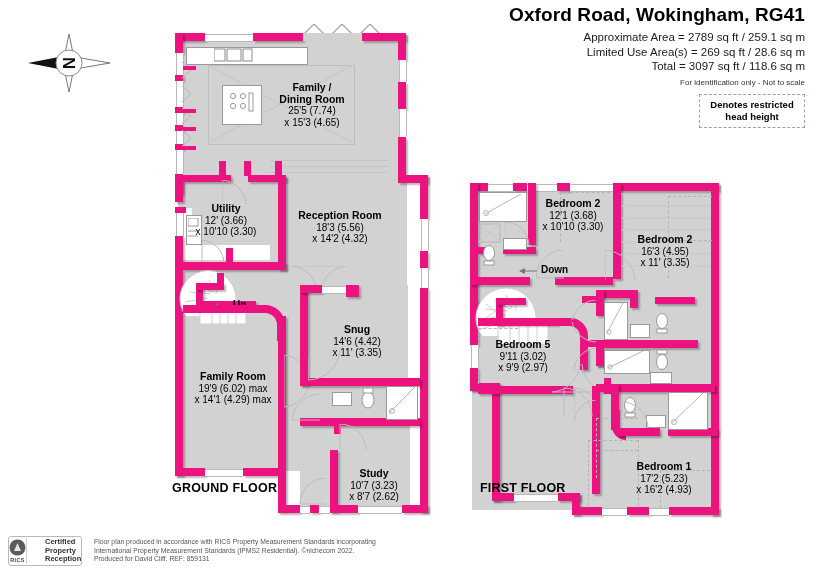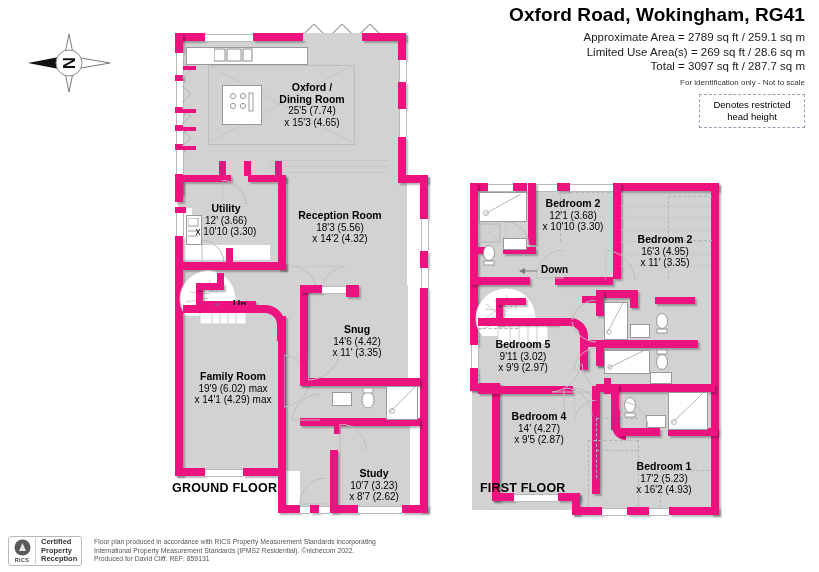--- a/index.html
+++ b/index.html
@@ -17,21 +17,21 @@
   .title{font-size:19px;font-weight:bold;letter-spacing:.1px;line-height:26px;color:#000;}
   .areas{margin-top:2px;font-size:11.5px;line-height:14.5px;color:#1a1a1a;}
   .areas div{white-space:nowrap;}
   .notscale{margin-top:4px;font-size:8px;color:#333;}
   .legendbox{
      position:absolute;right:14px;top:94px;width:106px;height:34px;
      border:1px dashed #9aa0b4;box-sizing:border-box;
      display:flex;align-items:center;justify-content:center;text-align:center;
      background:#fff;
   }
-  .legendbox span{font-size:9.5px;font-weight:normal;line-height:12px;color:#000;}
+  .legendbox span{font-size:9.5px;font-weight:bold;line-height:12px;color:#000;}
 
   
   .compass{position:absolute;left:26px;top:32px;width:86px;height:62px;}
 
   
   .floorlabel{position:absolute;font-size:12.5px;font-weight:bold;letter-spacing:.2px;color:#000;}
 
   
   .plan{position:absolute;}
   .floorfill{position:absolute;background:#d2d2d2;}
@@ -51,34 +51,34 @@
   .dashlinev{position:absolute;border-left:1px dashed #b4b4b4;}
   .fixture{position:absolute;background:#fff;border:1px solid #999;}
   .fixture-g{position:absolute;border:1px solid #a8a8a8;}
   .xbox{position:absolute;}
 
   
   .footer{position:absolute;left:8px;bottom:6px;display:flex;align-items:center;}
   .rics{width:72px;height:28px;border:1px solid #b9b9b9;border-radius:3px;display:flex;align-items:center;background:#fff;}
   .ricsmark{width:26px;height:26px;display:flex;flex-direction:column;align-items:center;justify-content:center;}
   .ricsword{font-size:5.5px;font-weight:bold;color:#444;letter-spacing:.3px;margin-top:1px;}
-  .certtxt{font-size:7.5px;font-weight:bold;line-height:8.6px;color:#333;padding-left:5px;border-left:1px solid #cfcfcf;}
+  .certtxt{font-size:7.5px;font-weight:bold;line-height:8.6px;color:#333;padding-left:18px;border-left:1px solid #cfcfcf;}
   .legal{margin-left:12px;font-size:6.8px;line-height:8.4px;color:#555;}
 </style>
 </head>
 <body>
 
 <div class="stage">
 
   <div class="header">
     <div class="title">Oxford Road, Wokingham, RG41</div>
     <div class="areas">
       <div>Approximate Area = 2789 sq ft / 259.1 sq m</div>
       <div>Limited Use Area(s) = 269 sq ft / 28.6 sq m</div>
-      <div>Total = 3097 sq ft / 287.7 sq m</div>
+      <div>Total = 3097 sq ft / 118.6 sq m</div>
     </div>
     <div class="notscale">For identification only - Not to scale</div>
   </div>
 
   <div class="legendbox">
     <span>
       <span>Denotes restricted</span><br>
       <span>head height</span>
     </span>
   </div>
@@ -296,21 +296,21 @@
     <div class="win" style="left:319px;top:506px;width:11px;height:6px;"></div>
     <div class="wall" style="left:330px;top:505px;width:28px;height:8px;"></div>
     <div class="win" style="left:358px;top:506px;width:44px;height:6px;"></div>
     <div class="wall" style="left:402px;top:505px;width:26px;height:8px;"></div>
     <svg style="position:absolute;left:298px;top:478px;" width="32" height="28">
       <path d="M2,26 A26,26 0 0 1 28,0" fill="none" stroke="#bdbdbd" stroke-width="1"></path>
       <line x1="2" y1="26" x2="28" y2="26" stroke="#bdbdbd" stroke-width="1"></line>
     </svg>
 
     <div class="roomlabel" style="left:262px;top:82px;width:100px;">
-      <span class="nm">Oxford /</span>
+      <span class="nm">Family /</span>
       <span class="nm">Dining Room</span>
       <span class="dm">25'5 (7.74)</span>
       <span class="dm">x 15'3 (4.65)</span>
     </div>
 
     <div class="roomlabel" style="left:178px;top:203px;width:96px;">
       <span class="nm">Utility</span>
       <span class="dm">12' (3.66)</span>
       <span class="dm">x 10'10 (3.30)</span>
     </div>
@@ -569,25 +569,20 @@
       <span class="dm">16'3 (4.95)</span>
       <span class="dm">x 11' (3.35)</span>
     </div>
 
     <div class="roomlabel" style="left:478px;top:339px;width:90px;">
       <span class="nm">Bedroom 5</span>
       <span class="dm">9'11 (3.02)</span>
       <span class="dm">x 9'9 (2.97)</span>
     </div>
 
-    <div class="roomlabel" style="left:494px;top:411px;width:90px;">
-      <span class="nm">Bedroom 4</span>
-      <span class="dm">14' (4.27)</span>
-      <span class="dm">x 9'5 (2.87)</span>
-    </div>
 
     <div class="roomlabel" style="left:600px;top:461px;width:96px;padding-left:16px;">
       <span class="nm">Bedroom 1</span>
       <span class="dm">17'2 (5.23)</span>
       <span class="dm">x 16'2 (4.93)</span>
     </div>
 
     <div class="floorlabel" style="left:480px;top:481px;">FIRST FLOOR</div>
   </div>
 

